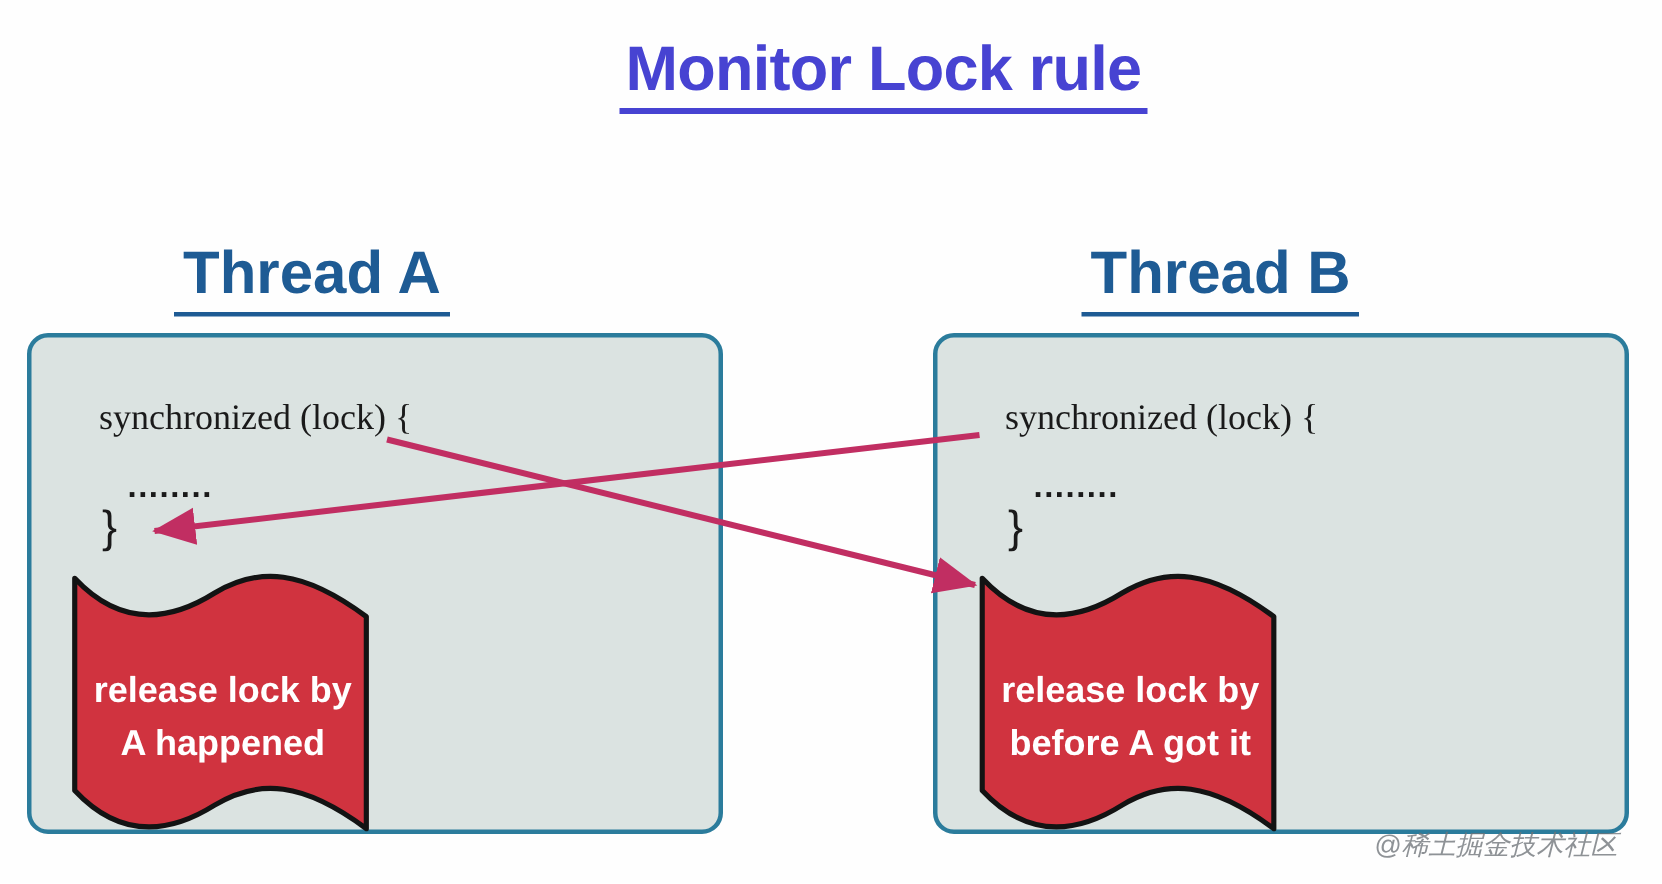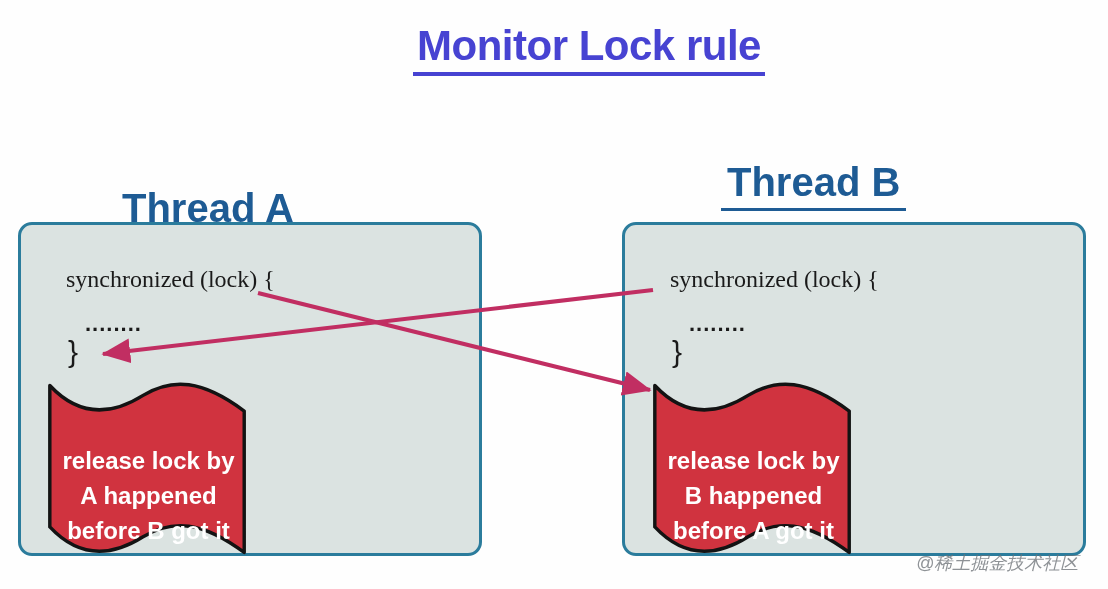--- a/index.html
+++ b/index.html
@@ -38,21 +38,21 @@
   .thread-header {
     position: absolute;
     top: 160px;
     font-size: 40px;
     font-weight: bold;
     color: var(--thread-blue);
     border-bottom: 3px solid var(--thread-blue);
     padding: 0 6px 3px 6px;
     z-index: 5;
   }
-  .thread-header.a { left: 116px; margin-top: 26px; }
+  .thread-header.a { left: 116px; }
   .thread-header.b { left: 721px; text-align: center; }
   
   .thread-box {
     position: absolute;
     top: 222px;
     width: 464px;
     height: 334px;
     box-sizing: border-box;
     background: var(--box-fill);
     border: 3.5px solid var(--box-border-teal);
@@ -153,31 +153,29 @@
     <div class="code-close">}</div>
   </div>
 
   <div class="flag a">
     <svg viewBox="0 0 220 198" width="216" height="198">
       <path d="M 10,14 C 38,44 70,46 105,24 C 135,6 165,8 208,40 L 208,184 C 165,152 135,150 105,168 C 70,190 38,188 10,158 Z" stroke="#131313" stroke-width="3.5" stroke-linejoin="round" fill="#d0333f"></path>
     </svg>
     <div class="flag-text">
       <div>release lock by</div>
       <div>A happened</div>
-      <div>before B got it</div>
     </div>
   </div>
 
   <div class="flag b">
     <svg viewBox="0 0 220 198" width="216" height="198">
       <path d="M 10,14 C 38,44 70,46 105,24 C 135,6 165,8 208,40 L 208,184 C 165,152 135,150 105,168 C 70,190 38,188 10,158 Z" stroke="#131313" stroke-width="3.5" stroke-linejoin="round" fill="#d0333f"></path>
     </svg>
     <div class="flag-text">
       <div>release lock by</div>
-      <div>B happened</div>
       <div>before A got it</div>
     </div>
   </div>
 
   <svg class="arrows-overlay" width="1108" height="589" viewBox="0 0 1108 589">
     <defs>
       <marker id="arrowhead" markerWidth="7.5" markerHeight="6.5" refX="6.8" refY="3.1" orient="auto" markerUnits="strokeWidth">
         <path d="M 0,0 L 7.2,3.1 L 0,6.2 Z" fill="#c12e62"></path>
       </marker>
     </defs>

